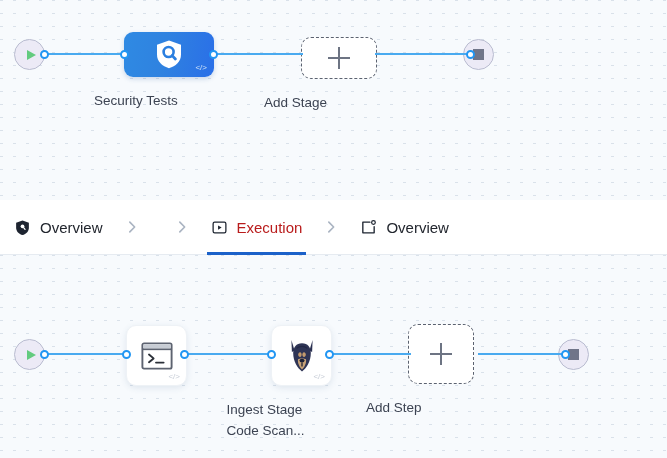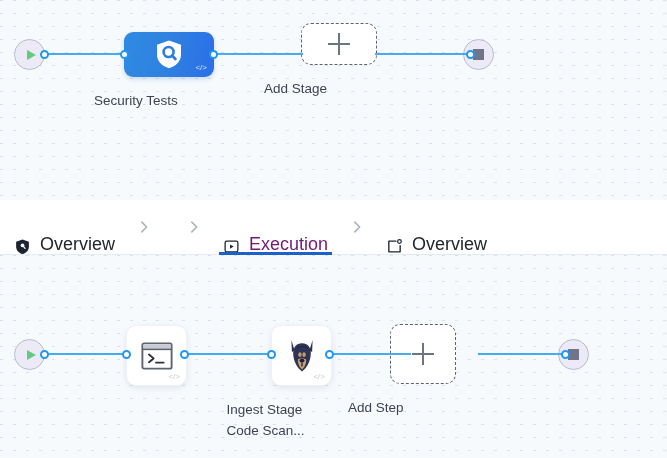--- a/index.html
+++ b/index.html
@@ -38,29 +38,29 @@
   
   .tabbar{
     position:absolute;left:0;right:0;top:200px;height:55px;
     background:#ffffff;
     border-bottom:1px solid #e6ebf1;
     display:flex;align-items:center;
     box-sizing:border-box;
     padding-left:10px;
   }
   .tab{
-    display:flex;align-items:flex-end;gap:9px;
+    display:flex;align-items:center;gap:9px;
     height:55px;box-sizing:border-box;
     padding:0 4px;
-    font-size:18px;color:#22262e;
+    font-size:15px;color:#22262e;
     position:relative;cursor:pointer;
     white-space:nowrap;
   }
   .tab .ico{width:17px;height:17px;display:block;flex:0 0 auto;}
-  .tab.active{color:#701a75;font-weight:400;}
+  .tab.active{color:#b91c1c;font-weight:400;}
   .tab.active::after{
     content:"";position:absolute;left:0;right:0;bottom:0;height:2.5px;
     background:#1b61c9;
   }
   .tab.link{color:#2a7bdb;}
   .sep{
     display:flex;align-items:center;justify-content:center;
     width:50px;color:#aab4c2;flex:0 0 auto;
   }
   .sep svg{width:14px;height:14px;display:block;}
@@ -168,21 +168,21 @@
             <circle cx="13.6" cy="12.6" r="5" fill="none" stroke="#2b7fe0" stroke-width="2.6"></circle>
             <path d="M17.2 16.2 L20.4 19.6" stroke="#2b7fe0" stroke-width="2.8" stroke-linecap="round"></path>
           </svg>
           <span class="codebadge">&lt;/&gt;</span>
         </div>
         <div class="dot" style="left:-4px;top:18px;"></div>
         <div class="dot" style="left:85px;top:18px;"></div>
         <div class="nlabel">Security Tests</div>
       </div>
 
-      <div class="node" style="left:301px;top:23px;">
+      <div class="node" style="left:301px;top:37px;">
         <div class="add" style="width:76px;height:42px;">
           <div class="plus"></div>
         </div>
         <div class="nlabel">Add Stage</div>
       </div>
 
       <div class="node" style="left:463px;top:39px;">
         <div class="dot" style="left:3px;top:11px;"></div>
         <div class="endpoint">
           <div class="sq"></div>
@@ -288,21 +288,21 @@
             <path d="M11.6 10.4 C13.2 9 15 8.4 17 8.4 C19 8.4 20.8 9 22.4 10.4" fill="none" stroke="#232846" stroke-width="1.2"></path>
           </svg>
           <span class="codebadge">&lt;/&gt;</span>
         </div>
         <div class="dot" style="left:-4px;top:25px;"></div>
         <div class="dot" style="left:54px;top:25px;"></div>
         <div class="nlabel">Ingest Stage
 Code Scan...</div>
       </div>
 
-      <div class="node" style="left:390px;top:69px;">
+      <div class="node" style="left:408px;top:69px;">
         <div class="add" style="width:66px;height:60px;">
           <div class="plus"></div>
         </div>
         <div class="nlabel">Add Step</div>
       </div>
 
       <div class="node" style="left:558px;top:84px;">
         <div class="dot" style="left:3px;top:11px;"></div>
         <div class="endpoint">
           <div class="sq"></div>

